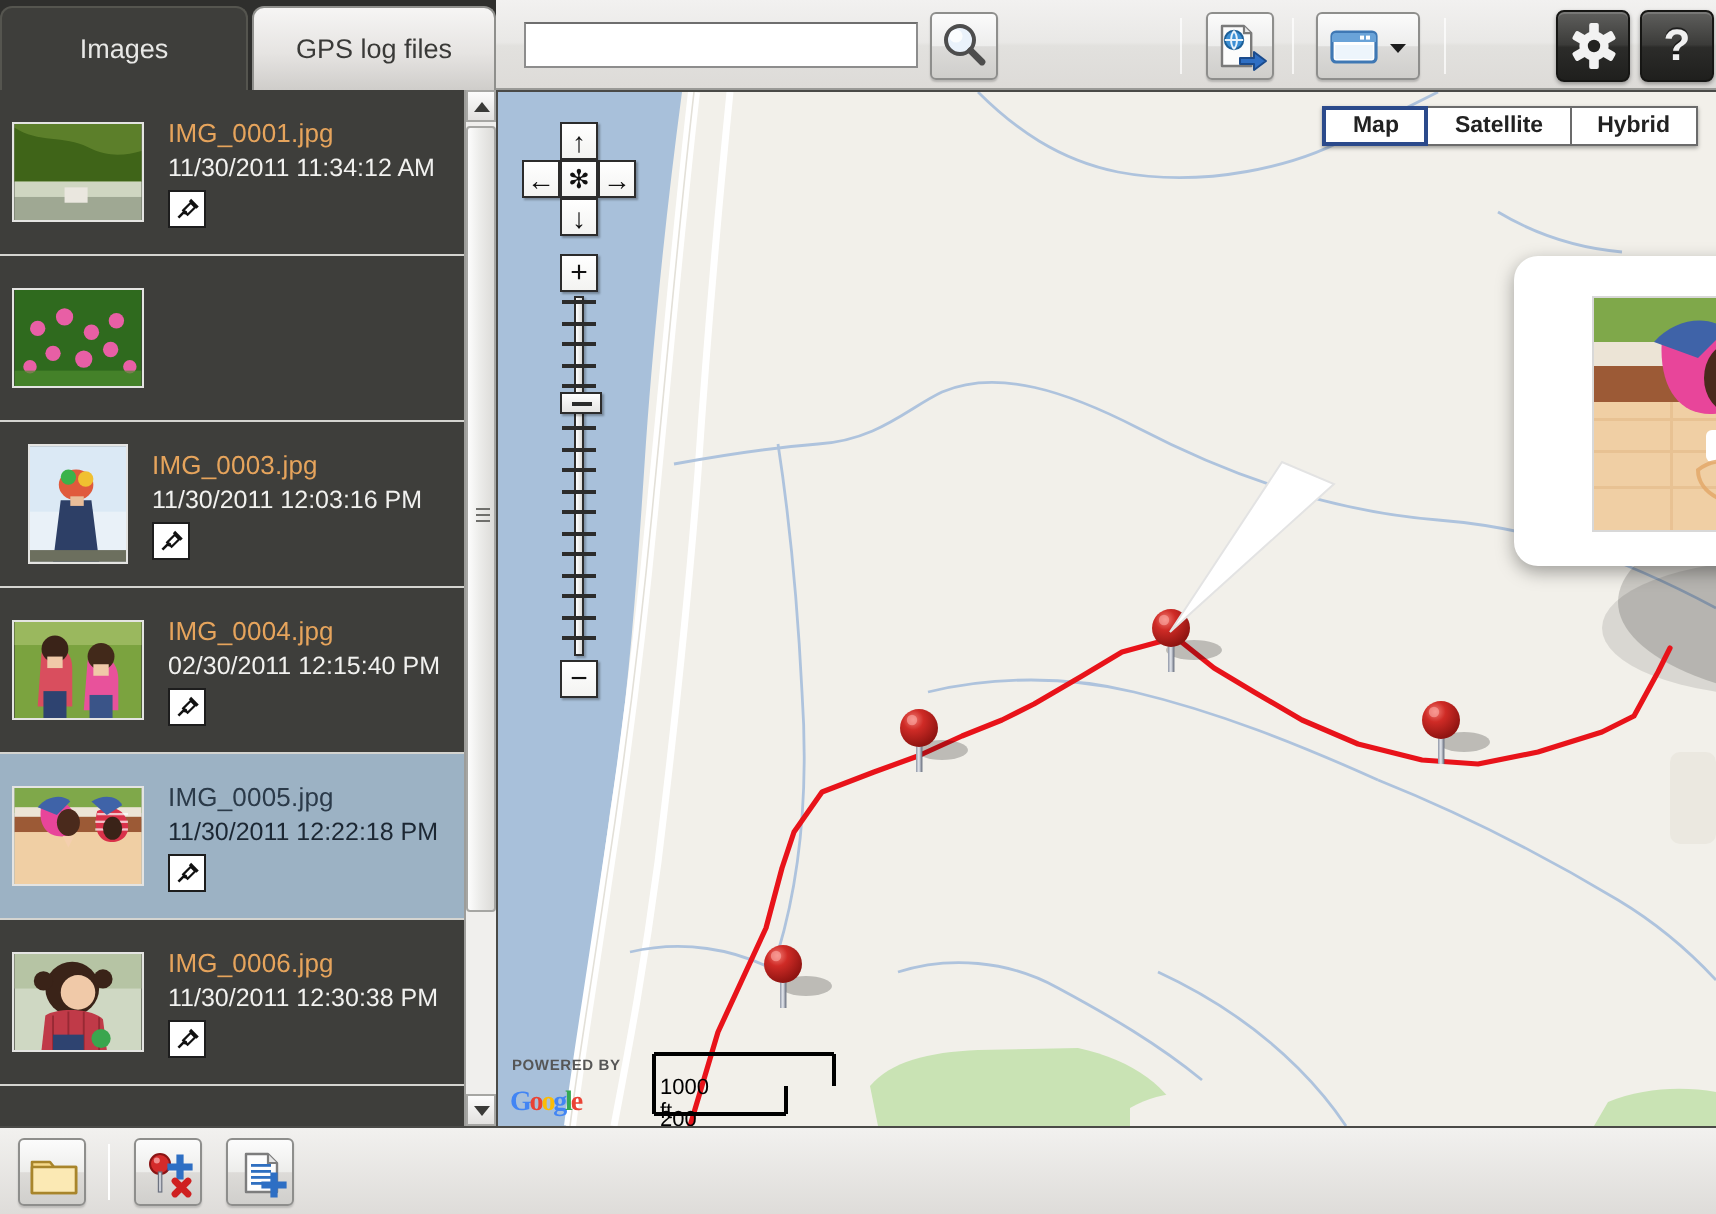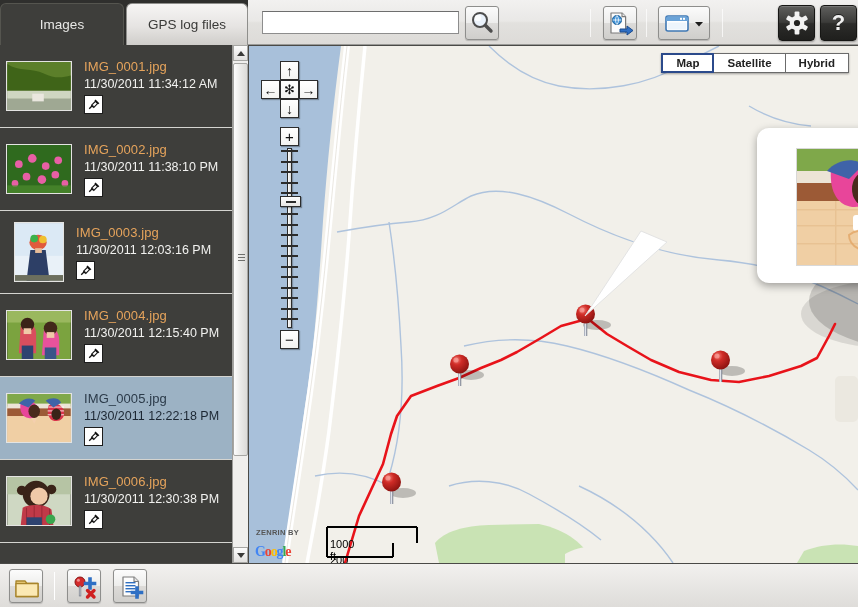--- a/index.html
+++ b/index.html
@@ -388,32 +388,20 @@
                   <circle cx="20" cy="33" r="4"></circle>
                   <circle cx="36" cy="36" r="4.5"></circle>
                   <circle cx="50" cy="31" r="4"></circle>
                   <circle cx="8" cy="40" r="3.5"></circle>
                   <circle cx="60" cy="40" r="3.5"></circle>
                 </g>
                 <g fill="#4d8c2e" opacity=".7">
                   <rect x="0" y="42" width="66" height="8"></rect>
                 </g>
               </svg></div>
-            <div class="row-info">
-              <div class="fname">IMG_0002.jpg</div>
-              <div class="fdate">11/30/2011 11:38:10 PM</div>
-              <div class="pin-badge">
-                <svg width="15" height="15" viewBox="0 0 15 15">
-                  <path d="M3.2 11.8 L6.2 8.8" stroke="#111" stroke-width="1.3"></path>
-                  <path d="M5.6 8.2 L9.4 4.4 L11.6 6.6 L7.8 10.4 Z" fill="#fff" stroke="#111" stroke-width="1.1"></path>
-                  <path d="M9.0 3.0 L12.8 6.8" stroke="#111" stroke-width="1.6"></path>
-                  <circle cx="6.6" cy="9.2" r="1" fill="#111"></circle>
-                </svg>
-              </div>
-            </div>
           </div>
           <div class="photo-row">
             <div class="thumb portrait"><svg width="100%" height="100%" viewBox="0 0 50 60">
                 <rect width="50" height="60" fill="#e9f1f8"></rect>
                 <rect y="0" width="50" height="34" fill="#dbe9f5"></rect>
                 <ellipse cx="24" cy="20" rx="9" ry="8" fill="#e05a3c"></ellipse>
                 <circle cx="20" cy="16" r="4" fill="#3bb24a"></circle>
                 <circle cx="29" cy="17" r="4" fill="#f0c030"></circle>
                 <path d="M16 28 L32 28 L36 60 L12 60Z" fill="#2d3f66"></path>
                 <rect x="21" y="26" width="7" height="5" fill="#e8bd99"></rect>
@@ -444,21 +432,21 @@
                 </g>
                 <g>
                   <path d="M38 20 C46 14 54 20 54 30 L54 46 L36 46 Z" fill="#e8529b"></path>
                   <ellipse cx="45" cy="18" rx="7" ry="7" fill="#42291a"></ellipse>
                   <rect x="41" y="22" width="8" height="6" fill="#f0c9a8"></rect>
                   <rect x="39" y="38" width="12" height="12" fill="#3a5488"></rect>
                 </g>
               </svg></div>
             <div class="row-info">
               <div class="fname">IMG_0004.jpg</div>
-              <div class="fdate">11/30/2011 12:15:40 PM</div>
+              <div class="fdate">02/30/2011 12:15:40 PM</div>
               <div class="pin-badge">
                 <svg width="15" height="15" viewBox="0 0 15 15">
                   <path d="M3.2 11.8 L6.2 8.8" stroke="#111" stroke-width="1.3"></path>
                   <path d="M5.6 8.2 L9.4 4.4 L11.6 6.6 L7.8 10.4 Z" fill="#fff" stroke="#111" stroke-width="1.1"></path>
                   <path d="M9.0 3.0 L12.8 6.8" stroke="#111" stroke-width="1.6"></path>
                   <circle cx="6.6" cy="9.2" r="1" fill="#111"></circle>
                 </svg>
               </div>
             </div>
           </div>
@@ -818,21 +806,21 @@
         <span>Map</span>
         </div>
       <div class="mt">
         <span>Satellite</span>
         </div>
       <div class="mt">
         <span>Hybrid</span>
         </div>
     </div>
 
-    <div id="powered-by">ZENRIN BY</div>
+    <div id="powered-by">POWERED BY</div>
     <div id="google-logo"><span style="color: rgb(66, 133, 244);">G</span><span style="color: rgb(234, 67, 53);">o</span><span style="color: rgb(251, 188, 5);">o</span><span style="color: rgb(66, 133, 244);">g</span><span style="color: rgb(52, 168, 83);">l</span><span style="color: rgb(234, 67, 53);">e</span></div>
 
     <div id="scalebar">
       <svg width="108" height="34" viewBox="0 0 108 34" style="position:absolute;left:0;top:0">
         <path d="M2,1 L2,17 M2,1 L92,1 M92,1 L92,17" stroke="#000" stroke-width="2" fill="none"></path>
         <path d="M2,17 L2,31 M2,31 L68,31 M68,31 L68,17" stroke="#000" stroke-width="2" fill="none"></path>
       </svg>
       <div class="scale-row">
         <span class="scale-txt">1000 ft</span>
       </div>

